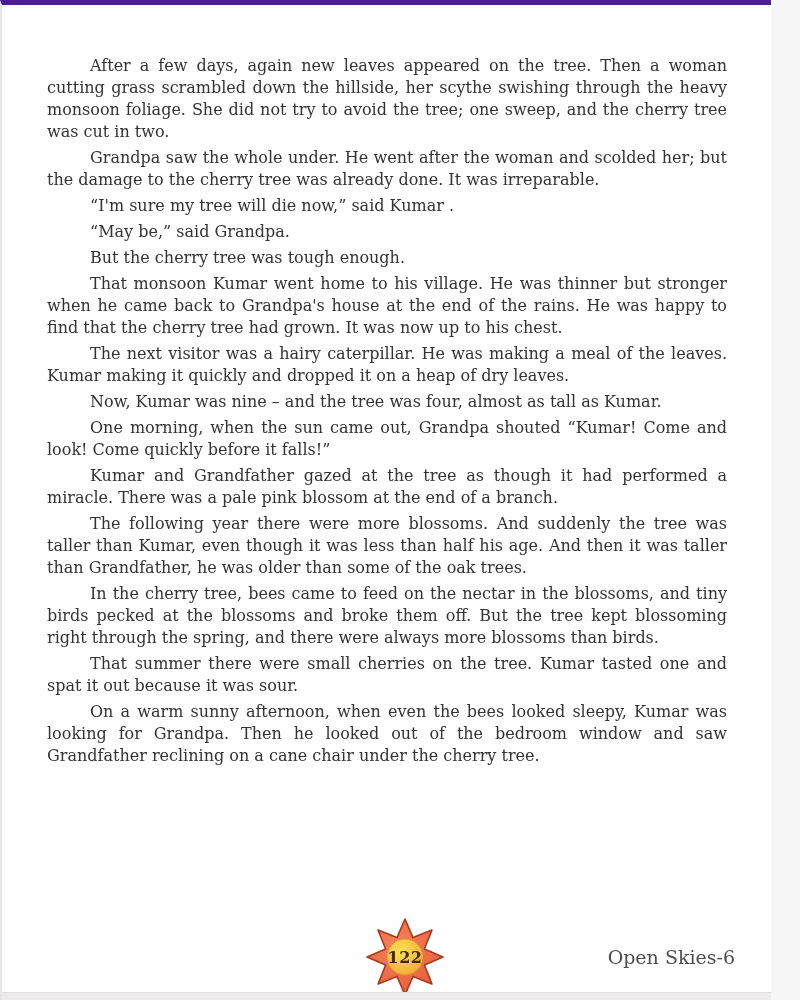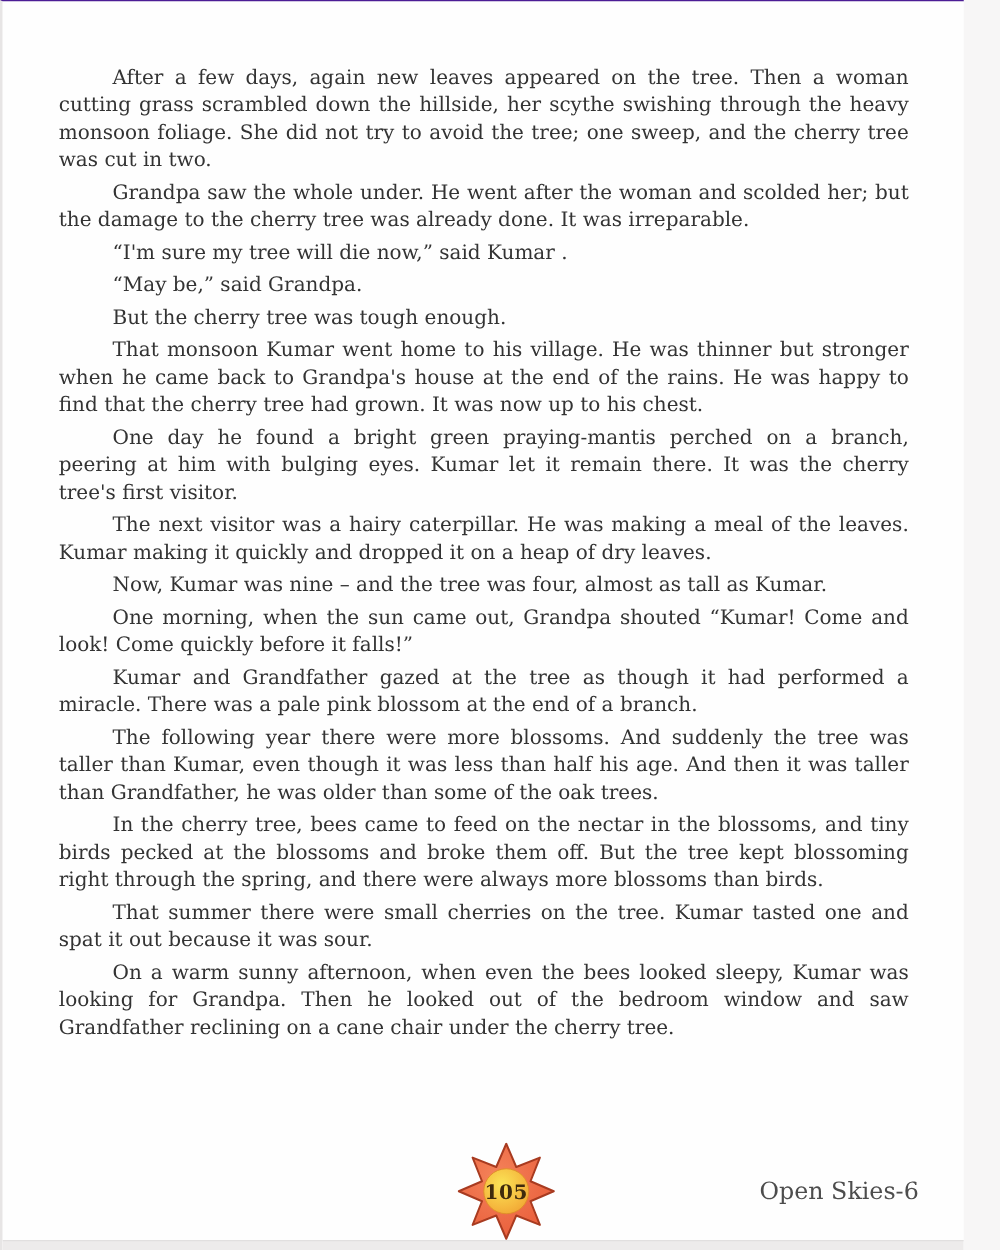--- a/index.html
+++ b/index.html
@@ -8,21 +8,21 @@
     background: #f7f6f6;
     font-family: "DejaVu Serif", "Liberation Serif", serif;
   }
   .page {
     position: relative;
     width: 771px; height: 1000px;
     background: #fefefe;
     overflow: hidden;
     box-sizing: border-box;
     border-left: 2px solid #e7e5e5;
-    border-top: 1px solid #4c1d95;
+    border-top: 5px solid #4c1d95;
   }
   .content {
     position: absolute;
     top: 50px; left: 45px; right: 44px;
     color: #333333;
     font-size: 16px;
     line-height: 22px;
     text-align: justify;
   }
   .content p {
@@ -64,21 +64,20 @@
 
 <div class="page">
 
   <div class="content">
       <p>After a few days, again new leaves appeared on the tree. Then a woman cutting grass scrambled down the hillside, her scythe swishing through the heavy monsoon foliage. She did not try to avoid the tree; one sweep, and the cherry tree was cut in two.</p>
       <p>Grandpa saw the whole under. He went after the woman and scolded her; but the damage to the cherry tree was already done. It was irreparable.</p>
       <p>“I'm sure my tree will die now,” said Kumar .</p>
       <p>“May be,” said Grandpa.</p>
       <p>But the cherry tree was tough enough.</p>
       <p>That monsoon Kumar went home to his village. He was thinner but stronger when he came back to Grandpa's house at the end of the rains. He was happy to find that the cherry tree had grown. It was now up to his chest.</p>
-      <p>One day he found a bright green praying-mantis perched on a branch, peering at him with bulging eyes. Kumar let it remain there. It was the cherry tree's first visitor.</p>
       <p>The next visitor was a hairy caterpillar. He was making a meal of the leaves. Kumar making it quickly and dropped it on a heap of dry leaves.</p>
       <p>Now, Kumar was nine – and the tree was four, almost as tall as Kumar.</p>
       <p>One morning, when the sun came out, Grandpa shouted “Kumar! Come and look! Come quickly before it falls!”</p>
       <p>Kumar and Grandfather gazed at the tree as though it had performed a miracle. There was a pale pink blossom at the end of a branch.</p>
       <p>The following year there were more blossoms. And suddenly the tree was taller than Kumar, even though it was less than half his age. And then it was taller than Grandfather, he was older than some of the oak trees.</p>
       <p>In the cherry tree, bees came to feed on the nectar in the blossoms, and tiny birds pecked at the blossoms and broke them off. But the tree kept blossoming right through the spring, and there were always more blossoms than birds.</p>
       <p>That summer there were small cherries on the tree. Kumar tasted one and spat it out because it was sour.</p>
       <p>On a warm sunny afternoon, when even the bees looked sleepy, Kumar was looking for Grandpa. Then he looked out of the bedroom window and saw Grandfather reclining on a cane chair under the cherry tree.</p>
     </div>
 
@@ -91,20 +90,20 @@
         </radialGradient>
         <radialGradient id="sunGrad" cx="40%" cy="35%" r="80%">
           <stop offset="0%" stop-color="#fbe456"></stop>
           <stop offset="65%" stop-color="#f5b83e"></stop>
           <stop offset="100%" stop-color="#ef9f30"></stop>
         </radialGradient>
       </defs>
       <polygon points="39,1 47,19.6 65.9,12.1 58.4,31 77,39 58.4,47 65.9,65.9 47,58.4 39,77 31,58.4 12.1,65.9 19.6,47 1,39 19.6,31 12.1,12.1 31,19.6" fill="url(#starGrad)" stroke="#a83b20" stroke-width="1.6" stroke-linejoin="round"></polygon>
       <circle cx="39" cy="39" r="18" fill="url(#sunGrad)" stroke="#e08f2a" stroke-width="0.8"></circle>
     </svg>
-    <span class="page-num">105</span>
+    <span class="page-num">122</span>
   </div>
 
   <div class="book-title">Open Skies-6</div>
 
   <div class="bottom-edge"></div>
 
 </div>
 
 </body></html>

